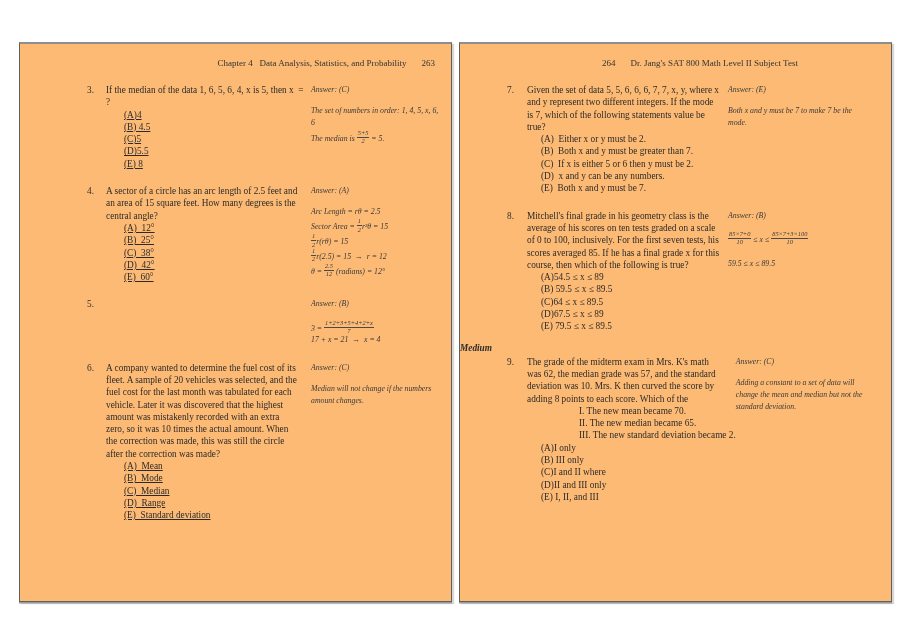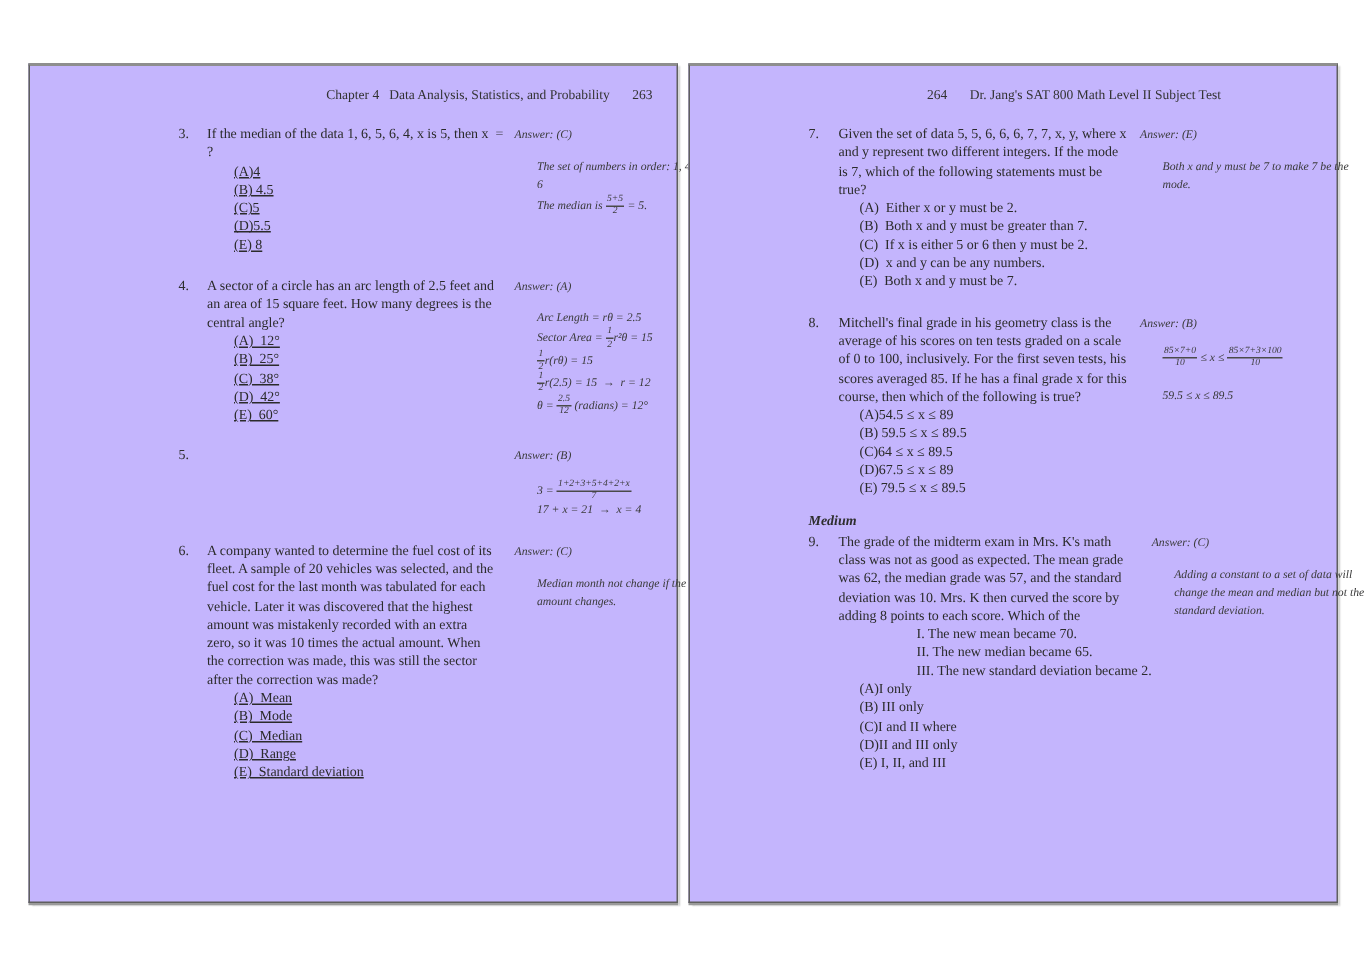--- a/index.html
+++ b/index.html
@@ -1,20 +1,20 @@
 <!DOCTYPE html>
 <html><head>
 <meta charset="utf-8">
 <style>
   html,body{margin:0;padding:0;background:#ffffff;}
   body{width:910px;height:644px;position:relative;font-family:"Liberation Serif",serif;color:#2e2e2e;overflow:hidden;}
   .spread{position:absolute;inset:0;}
-  .page{position:absolute;top:42px;width:433px;height:560px;background:#c4b5fd;box-sizing:border-box;
+  .page{position:absolute;top:42px;width:433px;height:560px;background:#fdba74;box-sizing:border-box;
         border:1px solid #5f5f5f;border-top:2px solid #8e8e8e;
-        box-shadow:0 1.5px 0 #9a9a9a, 2px 2px 1px #d6d6d6;padding-left:32px;}
+        box-shadow:0 1.5px 0 #9a9a9a, 2px 2px 1px #d6d6d6;}
   .page-left{left:19px;}
   .page-right{left:459px;}
   .page-inner{position:relative;padding-top:13px;}
   .page-header{font-size:9px;line-height:12px;color:#333;white-space:pre;}
   .page-left .page-header{text-align:right;padding-right:16px;}
   .page-right .page-header{text-align:center;padding-left:49px;}
   .ph-sep{display:inline-block;width:15px;}
   .question{display:flex;margin-top:15px;align-items:flex-start;}
   .q-left{display:flex;align-items:flex-start;box-sizing:border-box;}
   .page-left .q-left{flex:0 0 291px;}
@@ -22,26 +22,26 @@
   .q-num{font-size:9.3px;line-height:12.3px;flex:0 0 19px;}
   .page-left .q-num{margin-left:67px;}
   .page-right .q-num{margin-left:47px;flex-basis:20px;}
   .q-body{flex:1;}
   .q-stem-line,.q-option,.q-list-item{font-size:9.3px;line-height:12.3px;white-space:pre;color:#2b2b2b;}
   .page-left .q-option{margin-left:18px;text-decoration:underline;}
   .page-right .q-option{margin-left:14px;}
   .q-list-item{margin-left:52px;}
   .q-answer{flex:1;padding-right:4px;font-style:italic;font-size:7.8px;line-height:12.2px;color:#3a3a3a;}
   .ans-label{margin-bottom:9px;white-space:pre;}
-  .ans-line{white-space:pre;margin-left:15px;}
+  .ans-line{white-space:pre;}
   .frac{display:inline-block;text-align:center;vertical-align:-0.45em;line-height:1;font-size:0.82em;}
   .frac .num{display:block;border-bottom:0.7px solid #4a4a4a;padding:0 1px 0.5px;}
   .frac .den{display:block;padding-top:0.5px;}
   .section-heading{font-size:9.3px;font-weight:bold;font-style:italic;line-height:12px;margin-top:9px;}
-  .page-right .section-heading{margin-left:47px;}
+  .page-right .section-heading{}
   .section-heading + .question{margin-top:2px;}
 </style>
 </head>
 <body>
 
 <div class="spread">
 
   <div class="page page-left">
     <div class="page-inner">
       <div class="page-header"><span>Chapter 4   Data Analysis, Statistics, and Probability</span><span class="ph-sep"></span><span>263</span></div>
@@ -102,50 +102,50 @@
           <div class="question">
             <div class="q-left">
               <span class="q-num">6.</span>
               <div class="q-body">
                 <div class="q-stem-line">A company wanted to determine the fuel cost of its</div>
                 <div class="q-stem-line">fleet. A sample of 20 vehicles was selected, and the</div>
                 <div class="q-stem-line">fuel cost for the last month was tabulated for each</div>
                 <div class="q-stem-line">vehicle. Later it was discovered that the highest</div>
                 <div class="q-stem-line">amount was mistakenly recorded with an extra</div>
                 <div class="q-stem-line">zero, so it was 10 times the actual amount. When</div>
-                <div class="q-stem-line">the correction was made, this was still the sector</div>
+                <div class="q-stem-line">the correction was made, this was still the circle</div>
                 <div class="q-stem-line">after the correction was made?</div>
                 <div class="q-option">(A)  Mean</div>
                 <div class="q-option">(B)  Mode</div>
                 <div class="q-option">(C)  Median</div>
                 <div class="q-option">(D)  Range</div>
                 <div class="q-option">(E)  Standard deviation</div>
               </div>
             </div>
             <div class="q-answer">
               <div class="ans-label">Answer: (C)</div>
-              <div class="ans-line"><span class="ans-text">Median month not change if the highest</span></div>
+              <div class="ans-line"><span class="ans-text">Median will not change if the numbers</span></div>
               <div class="ans-line"><span class="ans-text">amount changes.</span></div>
             </div>
           </div>
         </div>
     </div>
   </div>
 
   <div class="page page-right">
     <div class="page-inner">
       <div class="page-header"><span>264</span><span class="ph-sep"></span><span>Dr. Jang's SAT 800 Math Level II Subject Test</span></div>
       <div class="questions" id="questions-right">
           <div class="question">
             <div class="q-left">
               <span class="q-num">7.</span>
               <div class="q-body">
                 <div class="q-stem-line">Given the set of data 5, 5, 6, 6, 6, 7, 7, x, y, where x</div>
                 <div class="q-stem-line">and y represent two different integers. If the mode</div>
-                <div class="q-stem-line">is 7, which of the following statements must be</div>
+                <div class="q-stem-line">is 7, which of the following statements value be</div>
                 <div class="q-stem-line">true?</div>
                 <div class="q-option">(A)  Either x or y must be 2.</div>
                 <div class="q-option">(B)  Both x and y must be greater than 7.</div>
                 <div class="q-option">(C)  If x is either 5 or 6 then y must be 2.</div>
                 <div class="q-option">(D)  x and y can be any numbers.</div>
                 <div class="q-option">(E)  Both x and y must be 7.</div>
               </div>
             </div>
             <div class="q-answer">
               <div class="ans-label">Answer: (E)</div>
@@ -175,21 +175,20 @@
               <div class="ans-line"><span class="ans-text"> </span></div>
               <div class="ans-line"><span class="ans-text">59.5 ≤ x ≤ 89.5</span></div>
             </div>
           </div>
           <div class="section-heading">Medium</div>
           <div class="question">
             <div class="q-left">
               <span class="q-num">9.</span>
               <div class="q-body">
                 <div class="q-stem-line">The grade of the midterm exam in Mrs. K's math</div>
-                <div class="q-stem-line">class was not as good as expected. The mean grade</div>
                 <div class="q-stem-line">was 62, the median grade was 57, and the standard</div>
                 <div class="q-stem-line">deviation was 10. Mrs. K then curved the score by</div>
                 <div class="q-stem-line">adding 8 points to each score. Which of the</div>
                 <div class="q-list-item">I. The new mean became 70.</div>
                 <div class="q-list-item">II. The new median became 65.</div>
                 <div class="q-list-item">III. The new standard deviation became 2.</div>
                 <div class="q-option">(A)I only</div>
                 <div class="q-option">(B) III only</div>
                 <div class="q-option">(C)I and II where</div>
                 <div class="q-option">(D)II and III only</div>

